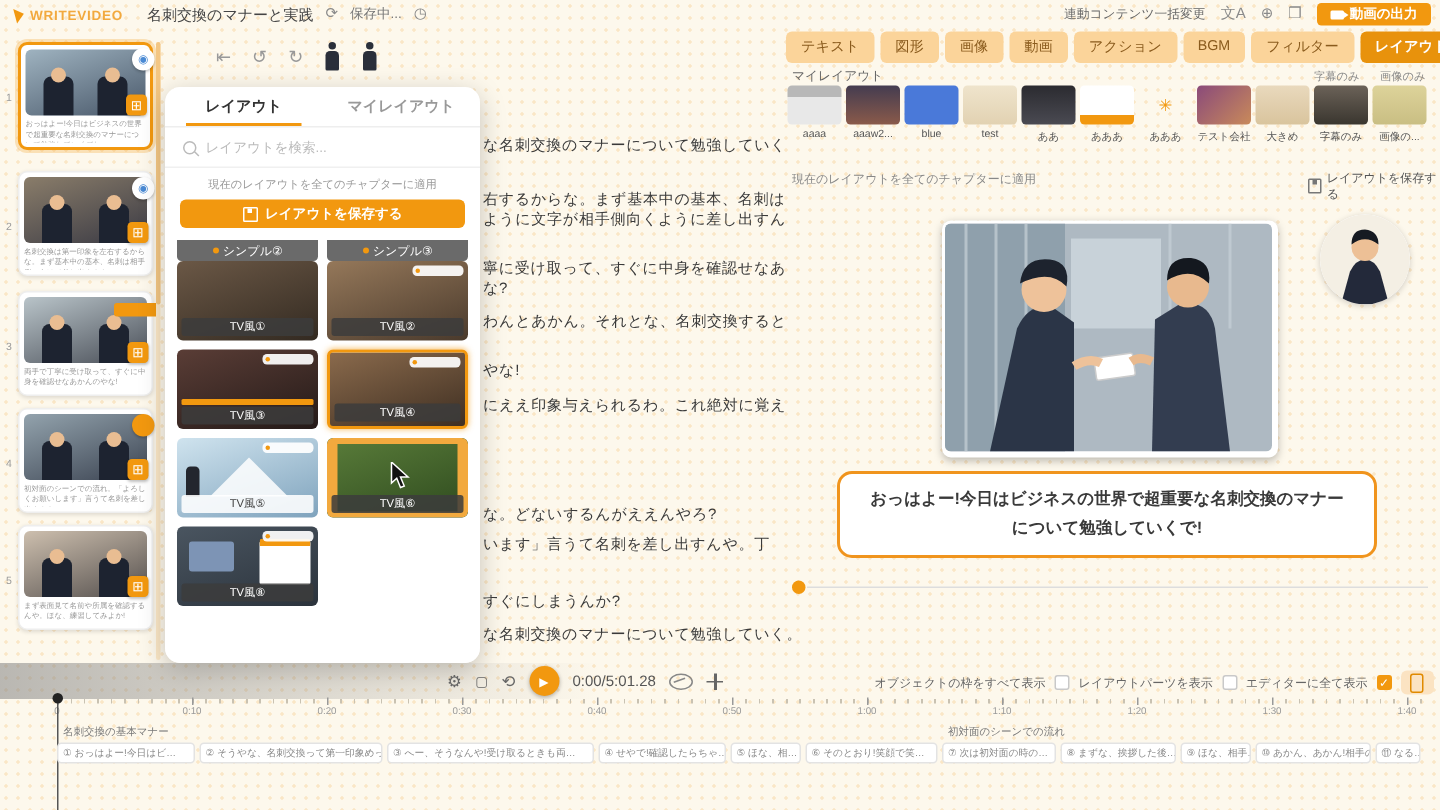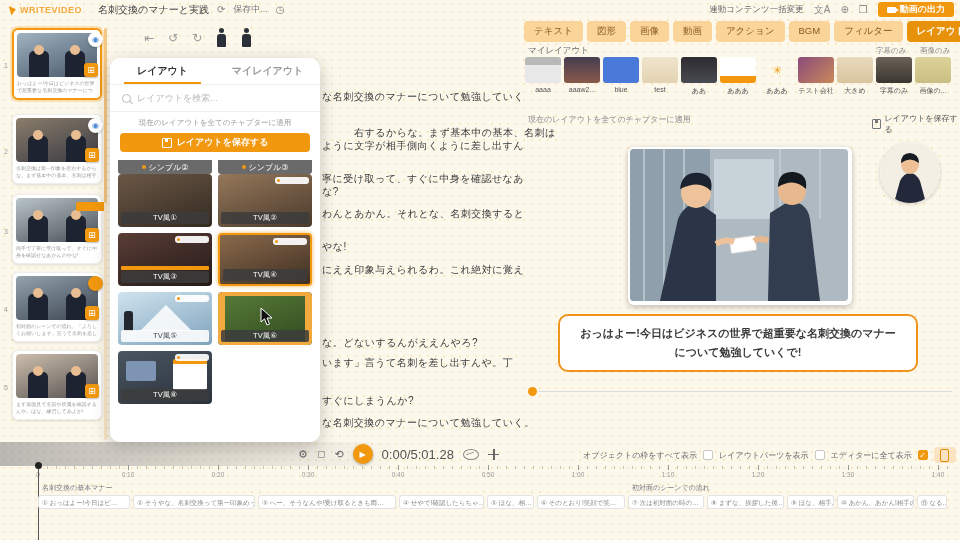--- a/index.html
+++ b/index.html
@@ -94,21 +94,21 @@
   .ch-cap{font-size:5px;color:#999;line-height:1.4;height:15px;overflow:hidden;margin-top:3px;}
   .ch-btn{position:absolute;right:2px;width:14px;height:14px;background:#f2980f;border-radius:3px;color:#fff;font-size:9px;line-height:14px;text-align:center;box-shadow:0 1px 2px rgba(0,0,0,.25);}
   .badge{position:absolute;width:15px;height:15px;border-radius:50%;background:#fff;box-shadow:0 1px 2px rgba(0,0,0,.25);display:flex;align-items:center;justify-content:center;font-size:8px;color:#4a8ad4;}
   .orange-tag{position:absolute;background:#f2980f;border-radius:2px;}
   #side-scroll{left:104px;top:28px;width:3px;height:412px;background:#fbe7c6;border-radius:2px;}
   #side-scroll-thumb{left:104px;top:28px;width:3px;height:175px;background:#f3c683;border-radius:2px;}
   
   #grey-strip{left:0;top:442px;width:400px;height:24px;background:linear-gradient(to right,rgba(130,130,130,.55),rgba(130,130,130,0));}
   #transport{left:298px;top:444px;display:flex;align-items:center;gap:9px;color:#666;font-size:11px;}
   #play-btn{width:20px;height:20px;border-radius:50%;background:#f2980f;color:#fff;display:flex;align-items:center;justify-content:center;font-size:8px;box-shadow:0 1px 3px rgba(0,0,0,.3);}
-  #time-label{font-size:13px;color:#555;}
+  #time-label{font-size:10px;color:#555;}
   .oval-ic{width:14px;height:9px;border:1.3px solid #888;border-radius:50%;position:relative;}
   .oval-ic:after{content:"";position:absolute;left:2px;top:3px;width:8px;height:1.3px;background:#888;transform:rotate(-20deg);}
   .move-ic{position:relative;width:11px;height:11px;}
   .move-ic:before{content:"";position:absolute;left:5px;top:0;width:1.6px;height:11px;background:#666;}
   .move-ic:after{content:"";position:absolute;left:0;top:5px;width:11px;height:1.6px;background:#666;}
   #check-row{left:583px;top:447px;display:flex;align-items:center;gap:6px;}
   .chk-label{font-size:8px;color:#666;white-space:nowrap;}
   .chk{width:10px;height:10px;border:1px solid #c9c9c9;border-radius:2px;background:#fff;box-sizing:border-box;}
   .chk.on{background:#f2980f;border-color:#f2980f;color:#fff;font-size:8px;line-height:9px;text-align:center;}
   #device-btn{width:22px;height:16px;background:#fbe3c2;border-radius:4px;display:flex;align-items:center;justify-content:center;}
@@ -258,21 +258,21 @@
   <div id="mini-toolbar" class="abs">
     <span>⇤</span>
     <span>↺</span>
     <span>↻</span>
     <span class="person-ic"></span>
     <span class="person-ic"></span>
   </div>
 
   <div id="script-area">
       <div class="abs script-line" style="top: 90px;">な名刺交換のマナーについて勉強していく</div>
-      <div class="abs script-line" style="top: 126px; margin-left: 32px;">右するからな。まず基本中の基本、名刺は</div>
+      <div class="abs script-line" style="top: 126px;">右するからな。まず基本中の基本、名刺は</div>
       <div class="abs script-line" style="top: 139px;">ように文字が相手側向くように差し出すん</div>
       <div class="abs script-line" style="top: 172px;">寧に受け取って、すぐに中身を確認せなあ</div>
       <div class="abs script-line" style="top: 185px;">な?</div>
       <div class="abs script-line" style="top: 207px;">わんとあかん。それとな、名刺交換すると</div>
       <div class="abs script-line" style="top: 240px;">やな!</div>
       <div class="abs script-line" style="top: 263px;">にええ印象与えられるわ。これ絶対に覚え</div>
       <div class="abs script-line" style="top: 336px;">な。どないするんがええんやろ?</div>
       <div class="abs script-line" style="top: 356px;">います」言うて名刺を差し出すんや。丁</div>
       <div class="abs script-line" style="top: 394px;">すぐにしまうんか?</div>
       <div class="abs script-line" style="top: 416px;">な名刺交換のマナーについて勉強していく。</div>

